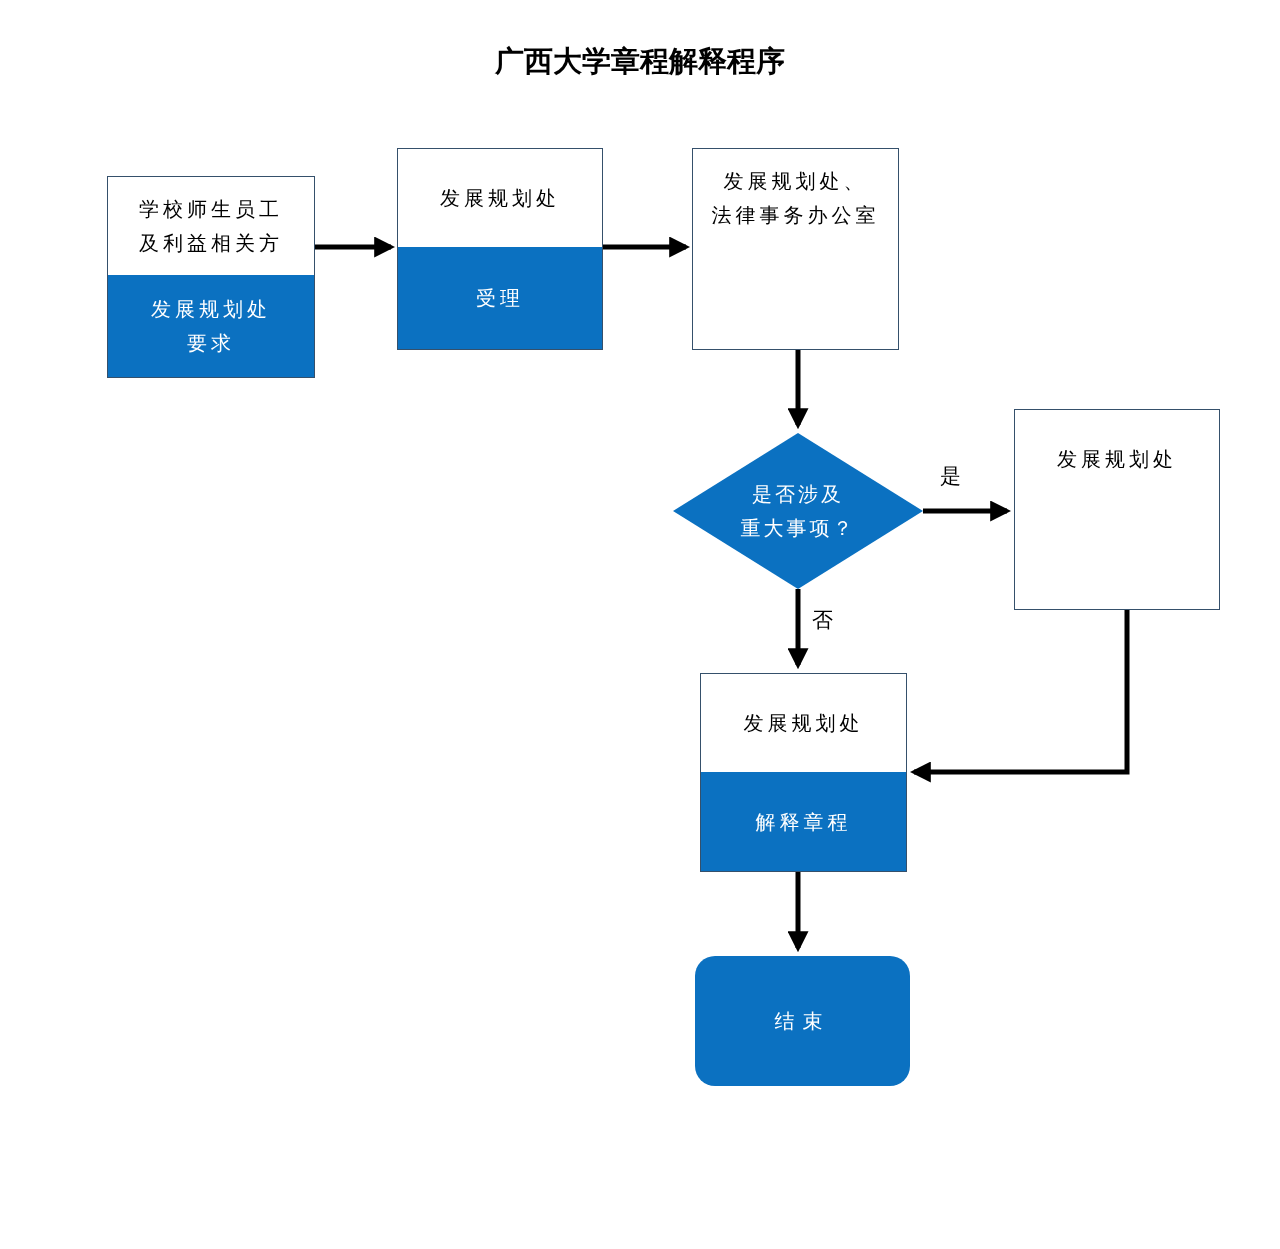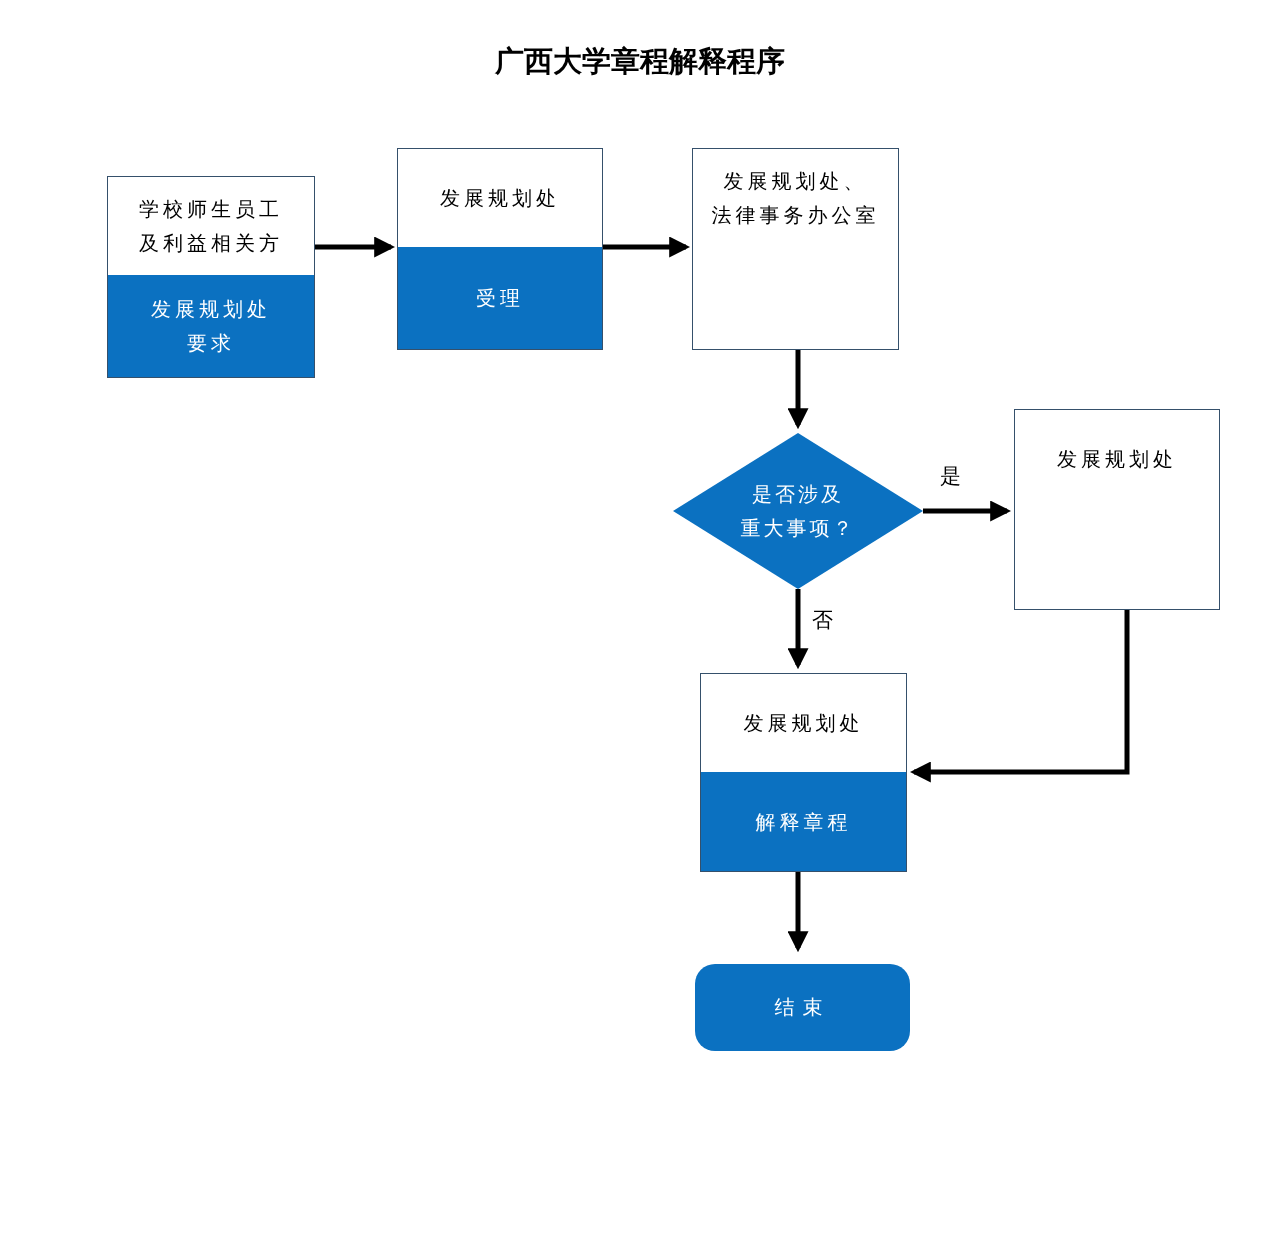--- a/index.html
+++ b/index.html
@@ -43,24 +43,24 @@
   #node-interpret{left:700px;top:673px;width:207px;height:199px;}
   .diamond{
     position:absolute;left:673px;top:433px;width:250px;height:156px;
     background:var(--node-fill);
     clip-path:polygon(50% 0,100% 50%,50% 100%,0 50%);
     display:flex;align-items:center;justify-content:center;
     color:#fff;font-size:20px;letter-spacing:3px;text-align:center;
     line-height:1.7;white-space:pre-line;
   }
   .terminator{
-    position:absolute;left:695px;top:956px;width:215px;height:87px;
+    position:absolute;left:695px;top:956px;width:215px;height:130px;
     background:var(--node-fill);border-radius:20px;
     display:flex;align-items:center;justify-content:center;
-    color:#fff;font-size:20px;letter-spacing:8px;margin-top:8px;
+    color:#fff;font-size:20px;letter-spacing:8px;
   }
   .edge-label{
     position:absolute;font-size:21px;color:#000;
   }
   #edge-label-yes{left:940px;top:462px;}
   #edge-label-no{left:812px;top:606px;}
   svg.arrows{position:absolute;left:0;top:0;width:1280px;height:1249px;pointer-events:none;}
   .arrow-line{stroke:var(--arrow);stroke-width:5;fill:none;}
   .arrow-head{fill:var(--arrow);}
 </style>

